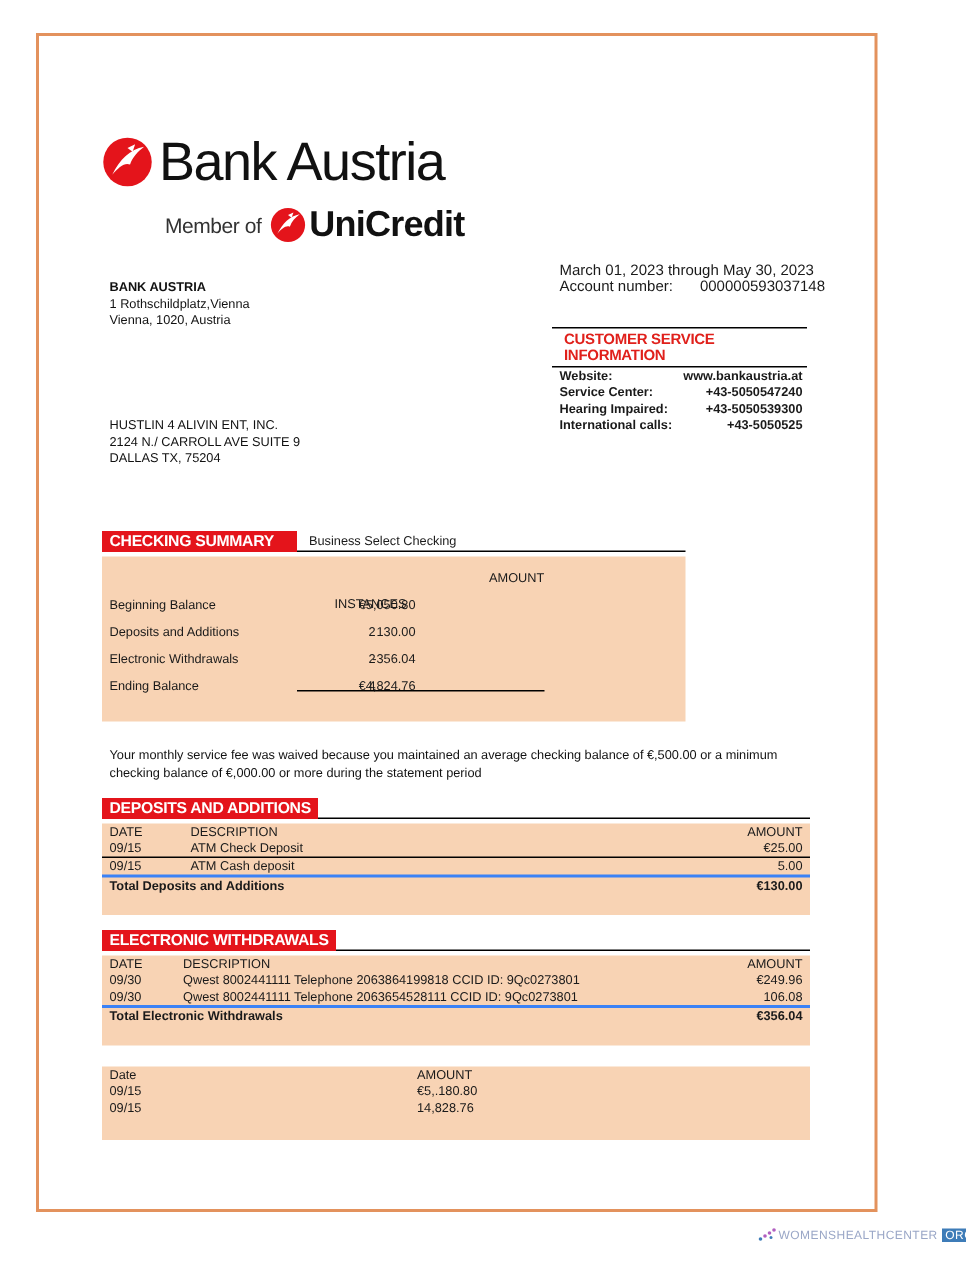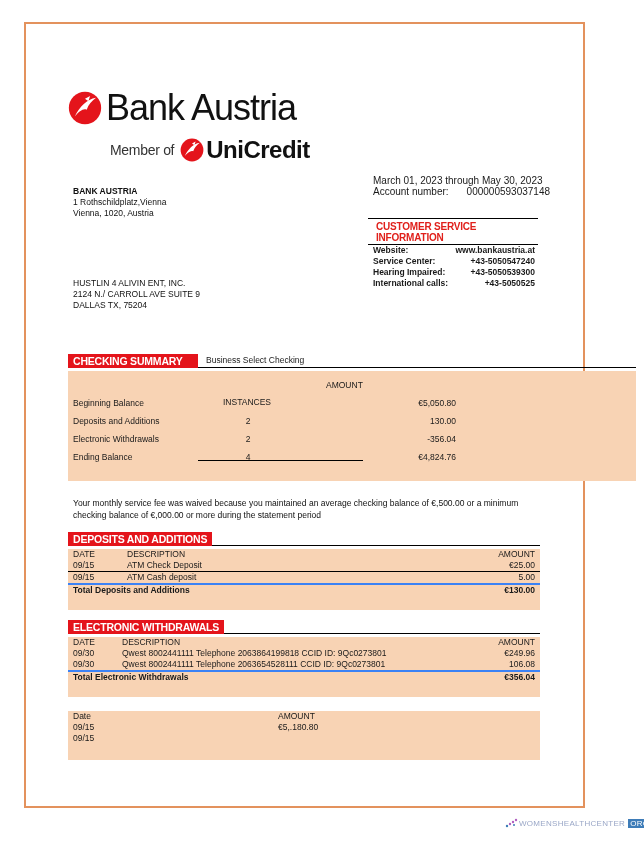--- a/index.html
+++ b/index.html
@@ -30,21 +30,21 @@
   .csi .botline { border-top: 1.5px solid #000; }
   .csi .row { display: flex; justify-content: space-between; font-size: 8.5px; line-height: 11px; padding: 0 3px 0 5px; font-weight: bold; gap: 12px; }
   .csi .row .v { font-weight: bold; }
 
   
   .sec-head { display: flex; align-items: flex-end; }
   .sec-tag { background: #e4141b; color: #fff; font-weight: bold; font-size: 10.5px; padding: 1px 5px 1px 5px; letter-spacing: -0.2px; white-space: nowrap; }
   .sec-rule { flex: 1; border-bottom: 1.5px solid #000; height: 1px; }
   .peach { background: #f8d3b4; }
 
-  .summary { left: 68px; top: 354px; width: 568px; }
+  .summary { left: 68px; top: 354px; width: 389px; }
   .summary .sec-head .sub { font-size: 8.5px; padding-left: 8px; flex: 1; border-bottom: 1.5px solid #000; padding-bottom: 2px; }
   .summary .body { height: 110px; position: relative; margin-top: 3px; }
   .summary .col { position: absolute; font-size: 8.5px; }
   .summary .hdr-inst { left: 155px; top: 26px; }
   .summary .hdr-amt { left: 258px; top: 9px; }
   .summary .lbl { left: 5px; }
   .summary .inst { left: 175px; width: 10px; text-align: center; }
   .summary .amt { right: 180px; text-align: right; }
   .summary .total-rule { position: absolute; left: 130px; width: 165px; top: 89px; border-top: 1px solid #000; }
 
@@ -221,20 +221,21 @@
     <div class="trow">
       <span class="d">Date</span>
       <span class="a">AMOUNT</span>
     </div>
     <div class="trow">
       <span class="d">09/15</span>
       <span class="a">€5,.180.80</span>
     </div>
     <div class="trow">
       <span class="d">09/15</span>
+      <span class="a">14,828.76</span>
     </div>
   </div>
 </div>
 
 <div class="abs watermark">
   <svg width="14" height="10" viewBox="0 0 14 10">
     <circle cx="2" cy="8" r="1.2" fill="#3e7cb8"></circle>
     <circle cx="5" cy="6" r="1.2" fill="#b05fc0"></circle>
     <circle cx="8" cy="4" r="1.2" fill="#b05fc0"></circle>
     <circle cx="11" cy="2" r="1.2" fill="#b05fc0"></circle>

